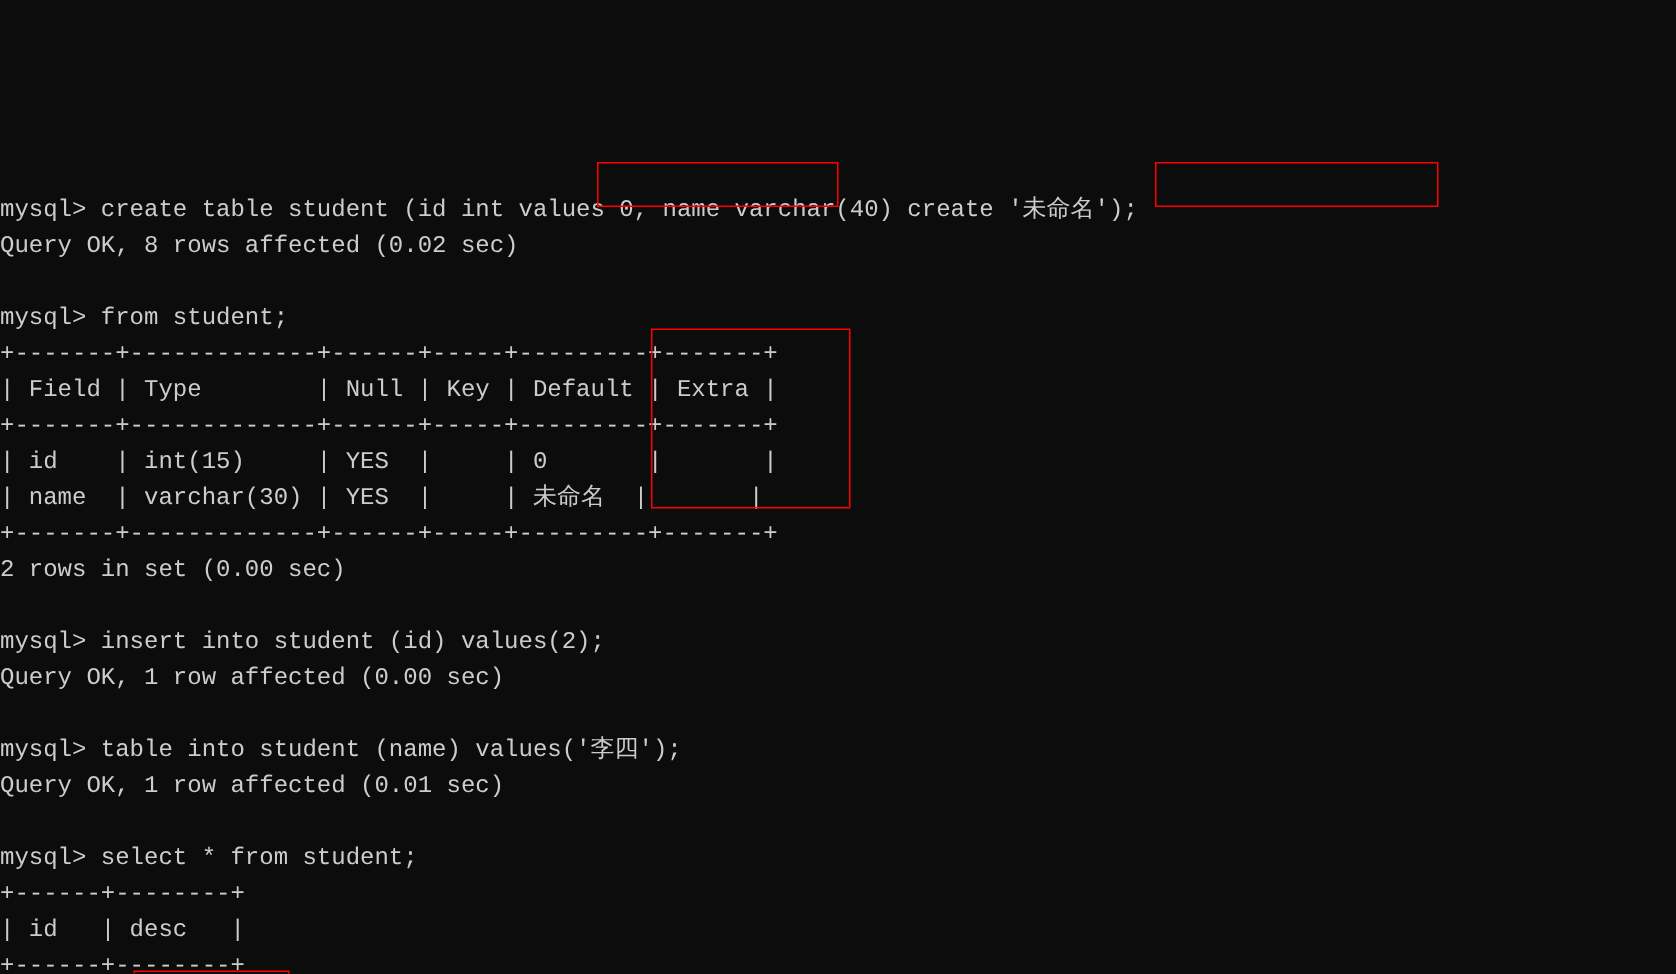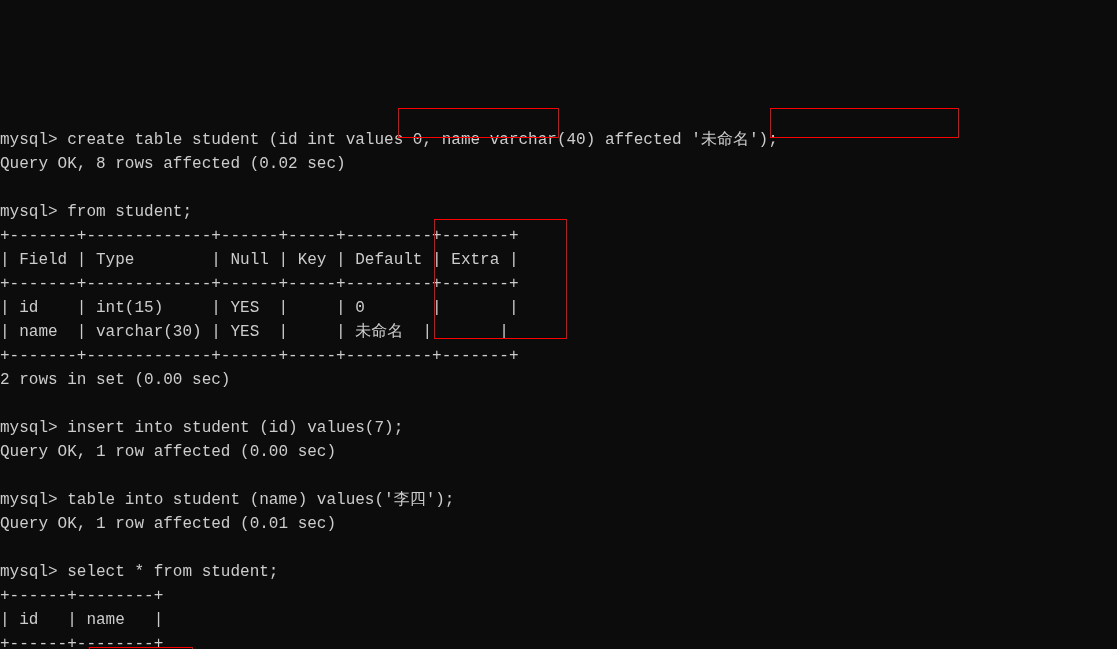--- a/index.html
+++ b/index.html
@@ -22,41 +22,41 @@
       border: 1px solid #ff0000;
       pointer-events: none;
     }
   </style>
 </head>
 <body>
 
 
 
 <div class="rel-container">
-<span class="line"><span>mysql&gt;</span><span> create table student (id int </span><span>values 0,</span><span> name varchar(40) </span><span>affected '未命名'</span><span>);</span></span>
+<span class="line"><span>mysql&gt;</span><span> create table student (id int </span><span>values 0,</span><span> name varchar(40) </span><span>create '未命名'</span><span>);</span></span>
 <span class="line">Query OK, 8 rows affected (0.02 sec)</span>
 
 <span class="line"><span>mysql&gt;</span><span> from student;</span></span>
 <span class="line">+-------+-------------+------+-----+---------+-------+</span>
 <span class="line">| Field | Type        | Null | Key | Default | Extra |</span>
 <span class="line">+-------+-------------+------+-----+---------+-------+</span>
 <span class="line">| id    | int(15)     | YES  |     | 0       |       |</span>
 <span class="line">| name  | varchar(30) | YES  |     | 未命名  |       |</span>
 <span class="line">+-------+-------------+------+-----+---------+-------+</span>
 <span class="line">2 rows in set (0.00 sec)</span>
 
-<span class="line"><span>mysql&gt;</span><span> insert into student (id) values(7);</span></span>
+<span class="line"><span>mysql&gt;</span><span> insert into student (id) values(2);</span></span>
 <span class="line">Query OK, 1 row affected (0.00 sec)</span>
 
 <span class="line"><span>mysql&gt;</span><span> table into student (name) values('李四');</span></span>
 <span class="line">Query OK, 1 row affected (0.01 sec)</span>
 
 <span class="line"><span>mysql&gt;</span><span> select * from student;</span></span>
 <span class="line">+------+--------+</span>
-<span class="line">| id   | name   |</span>
+<span class="line">| id   | desc   |</span>
 <span class="line">+------+--------+</span>
 
 
 
 
 
 <div class="red-box" style="top:4px; left:398px; width:161px; height:30px;"></div>
 <div class="red-box" style="top:4px; left:770px; width:189px; height:30px;"></div>
 <div class="red-box" style="top:115px; left:434px; width:133px; height:120px;"></div>
 <div class="red-box" style="top:543px; left:89px; width:104px; height:21px;"></div>

